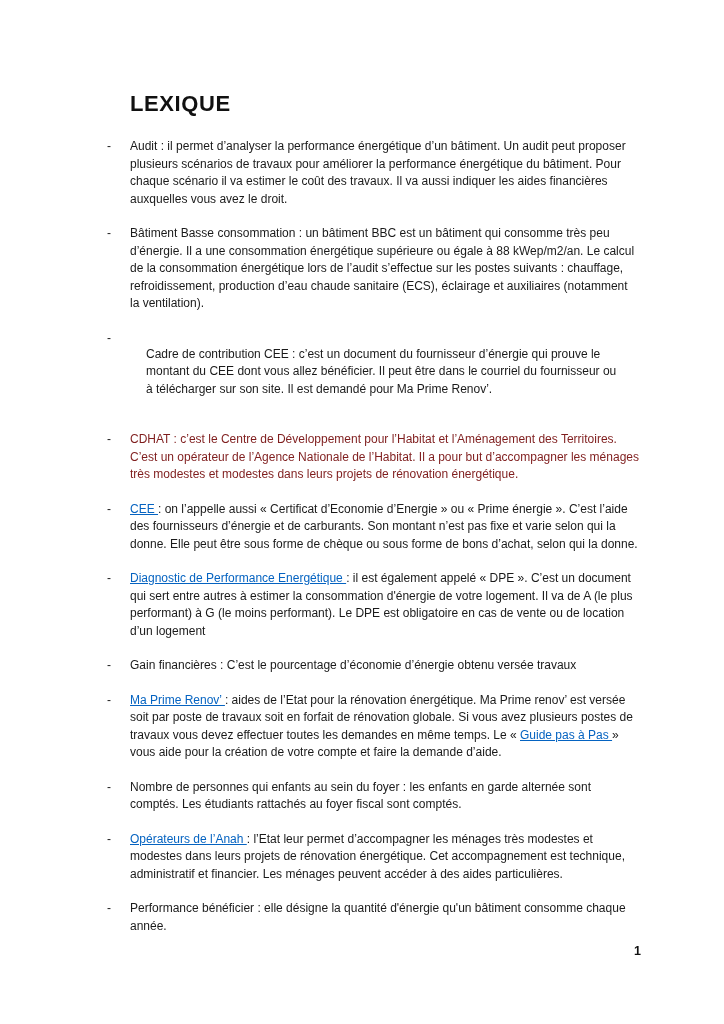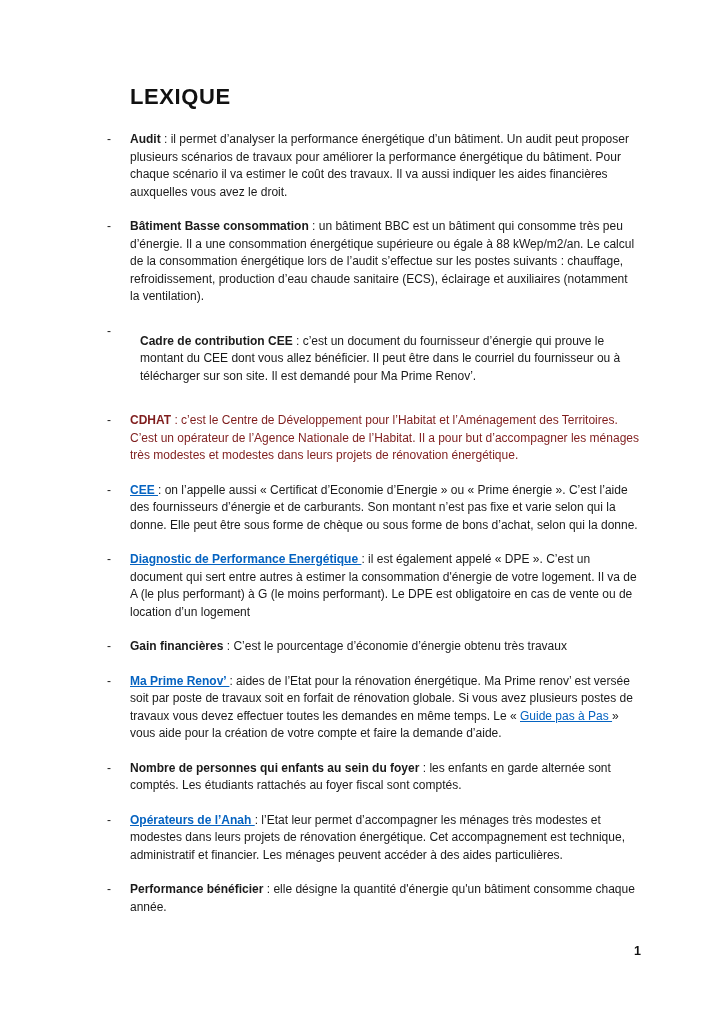--- a/index.html
+++ b/index.html
@@ -11,21 +11,21 @@
     width: 724px;
     height: 1024px;
     position: relative;
     font-family: "Liberation Sans", sans-serif;
     color: #1a1a1a;
     overflow: hidden;
   }
   .doc {
     position: absolute;
     left: 107px;
-    top: 85px;
+    top: 92px;
     width: 532px;
   }
   .title {
     margin: 0 0 22px 23px;
     font-size: 22px;
     line-height: 24px;
     font-weight: bold;
     letter-spacing: 0.6px;
     color: #111111;
   }
@@ -39,28 +39,28 @@
     font-size: 12px;
     line-height: 17.5px;
   }
   .entry-body {
     flex: 1;
     font-size: 12px;
     line-height: 17.5px;
     text-align: left;
   }
   .term {
-    font-weight: bold;
+    font-weight: normal;
   }
   a.link {
     text-decoration: underline;
     cursor: pointer;
   }
   a.link.term {
-    font-weight: bold;
+    font-weight: normal;
   }
   .page-num {
     position: absolute;
     left: 634px;
     top: 944px;
     font-size: 12.5px;
     font-weight: bold;
     color: #111111;
   }
 </style>
@@ -73,37 +73,37 @@
       <div class="entry">
         <span class="bullet">-</span>
         <p class="entry-body" style="margin: 0px; color: rgb(26, 26, 26);"><span class="term">Audit</span><span> : il permet d’analyser la performance énergétique d’un bâtiment. Un audit peut proposer plusieurs scénarios de travaux pour améliorer la performance énergétique du bâtiment. Pour chaque scénario il va estimer le coût des travaux. Il va aussi indiquer les aides financières auxquelles vous avez le droit.</span></p>
       </div>
       <div class="entry">
         <span class="bullet">-</span>
         <p class="entry-body" style="margin: 0px; color: rgb(26, 26, 26);"><span class="term">Bâtiment Basse consommation</span><span> : un bâtiment BBC est un bâtiment qui consomme très peu d’énergie. Il a une consommation énergétique supérieure ou égale à 88 kWep/m2/an. Le calcul de la consommation énergétique lors de l’audit s’effectue sur les postes suivants : chauffage, refroidissement, production d’eau chaude sanitaire (ECS), éclairage et auxiliaires (notamment la ventilation).</span></p>
       </div>
       <div class="entry">
         <span class="bullet">-</span>
-        <p class="entry-body" style="margin: 10px; color: rgb(26, 26, 26);"><span class="term">Cadre de contribution CEE</span><span> : c’est un document du fournisseur d’énergie qui prouve le montant du CEE dont vous allez bénéficier. Il peut être dans le courriel du fournisseur ou à télécharger sur son site. Il est demandé pour Ma Prime Renov’.</span></p>
+        <p class="entry-body" style="margin: 16px; color: rgb(26, 26, 26);"><span class="term">Cadre de contribution CEE</span><span> : c’est un document du fournisseur d’énergie qui prouve le montant du CEE dont vous allez bénéficier. Il peut être dans le courriel du fournisseur ou à télécharger sur son site. Il est demandé pour Ma Prime Renov’.</span></p>
       </div>
       <div class="entry">
         <span class="bullet">-</span>
         <p class="entry-body" style="margin: 0px; color: #7f1d1d;"><span class="term">CDHAT</span><span> : c’est le Centre de Développement pour l’Habitat et l’Aménagement des Territoires. C’est un opérateur de l’Agence Nationale de l’Habitat. Il a pour but d’accompagner les ménages très modestes et modestes dans leurs projets de rénovation énergétique.</span></p>
       </div>
       <div class="entry">
         <span class="bullet">-</span>
         <p class="entry-body" style="margin: 0px; color: rgb(26, 26, 26);"><a class="link term" href="#" style="color: rgb(5, 99, 193);">CEE </a><span>: on l’appelle aussi « Certificat d’Economie d’Energie » ou « Prime énergie ». C’est l’aide des fournisseurs d’énergie et de carburants. Son montant n’est pas fixe et varie selon qui la donne. Elle peut être sous forme de chèque ou sous forme de bons d’achat, selon qui la donne.</span></p>
       </div>
       <div class="entry">
         <span class="bullet">-</span>
         <p class="entry-body" style="margin: 0px; color: rgb(26, 26, 26);"><a class="link term" href="#" style="color: rgb(5, 99, 193);">Diagnostic de Performance Energétique </a><span>: il est également appelé « DPE ». C’est un document qui sert entre autres à estimer la consommation d'énergie de votre logement. Il va de A (le plus performant) à G (le moins performant). Le DPE est obligatoire en cas de vente ou de location d’un logement</span></p>
       </div>
       <div class="entry">
         <span class="bullet">-</span>
-        <p class="entry-body" style="margin: 0px; color: rgb(26, 26, 26);"><span class="term">Gain financières</span><span> : C’est le pourcentage d’économie d’énergie obtenu très travaux</span></p>
+        <p class="entry-body" style="margin: 0px; color: rgb(26, 26, 26);"><span class="term">Gain financières</span><span> : C’est le pourcentage d’économie d’énergie obtenu versée travaux</span></p>
       </div>
       <div class="entry">
         <span class="bullet">-</span>
         <p class="entry-body" style="margin: 0px; color: rgb(26, 26, 26);"><a class="link term" href="#" style="color: rgb(5, 99, 193);">Ma Prime Renov’ </a><span>: aides de l’Etat pour la rénovation énergétique. Ma Prime renov’ est versée soit par poste de travaux soit en forfait de rénovation globale. Si vous avez plusieurs postes de travaux vous devez effectuer toutes les demandes en même temps. Le « </span><a class="link" href="#" style="color: rgb(5, 99, 193);">Guide pas à Pas </a><span>» vous aide pour la création de votre compte et faire la demande d’aide.</span></p>
       </div>
       <div class="entry">
         <span class="bullet">-</span>
         <p class="entry-body" style="margin: 0px; color: rgb(26, 26, 26);"><span class="term">Nombre de personnes qui enfants au sein du foyer</span><span> : les enfants en garde alternée sont comptés. Les étudiants rattachés au foyer fiscal sont comptés.</span></p>
       </div>
       <div class="entry">

